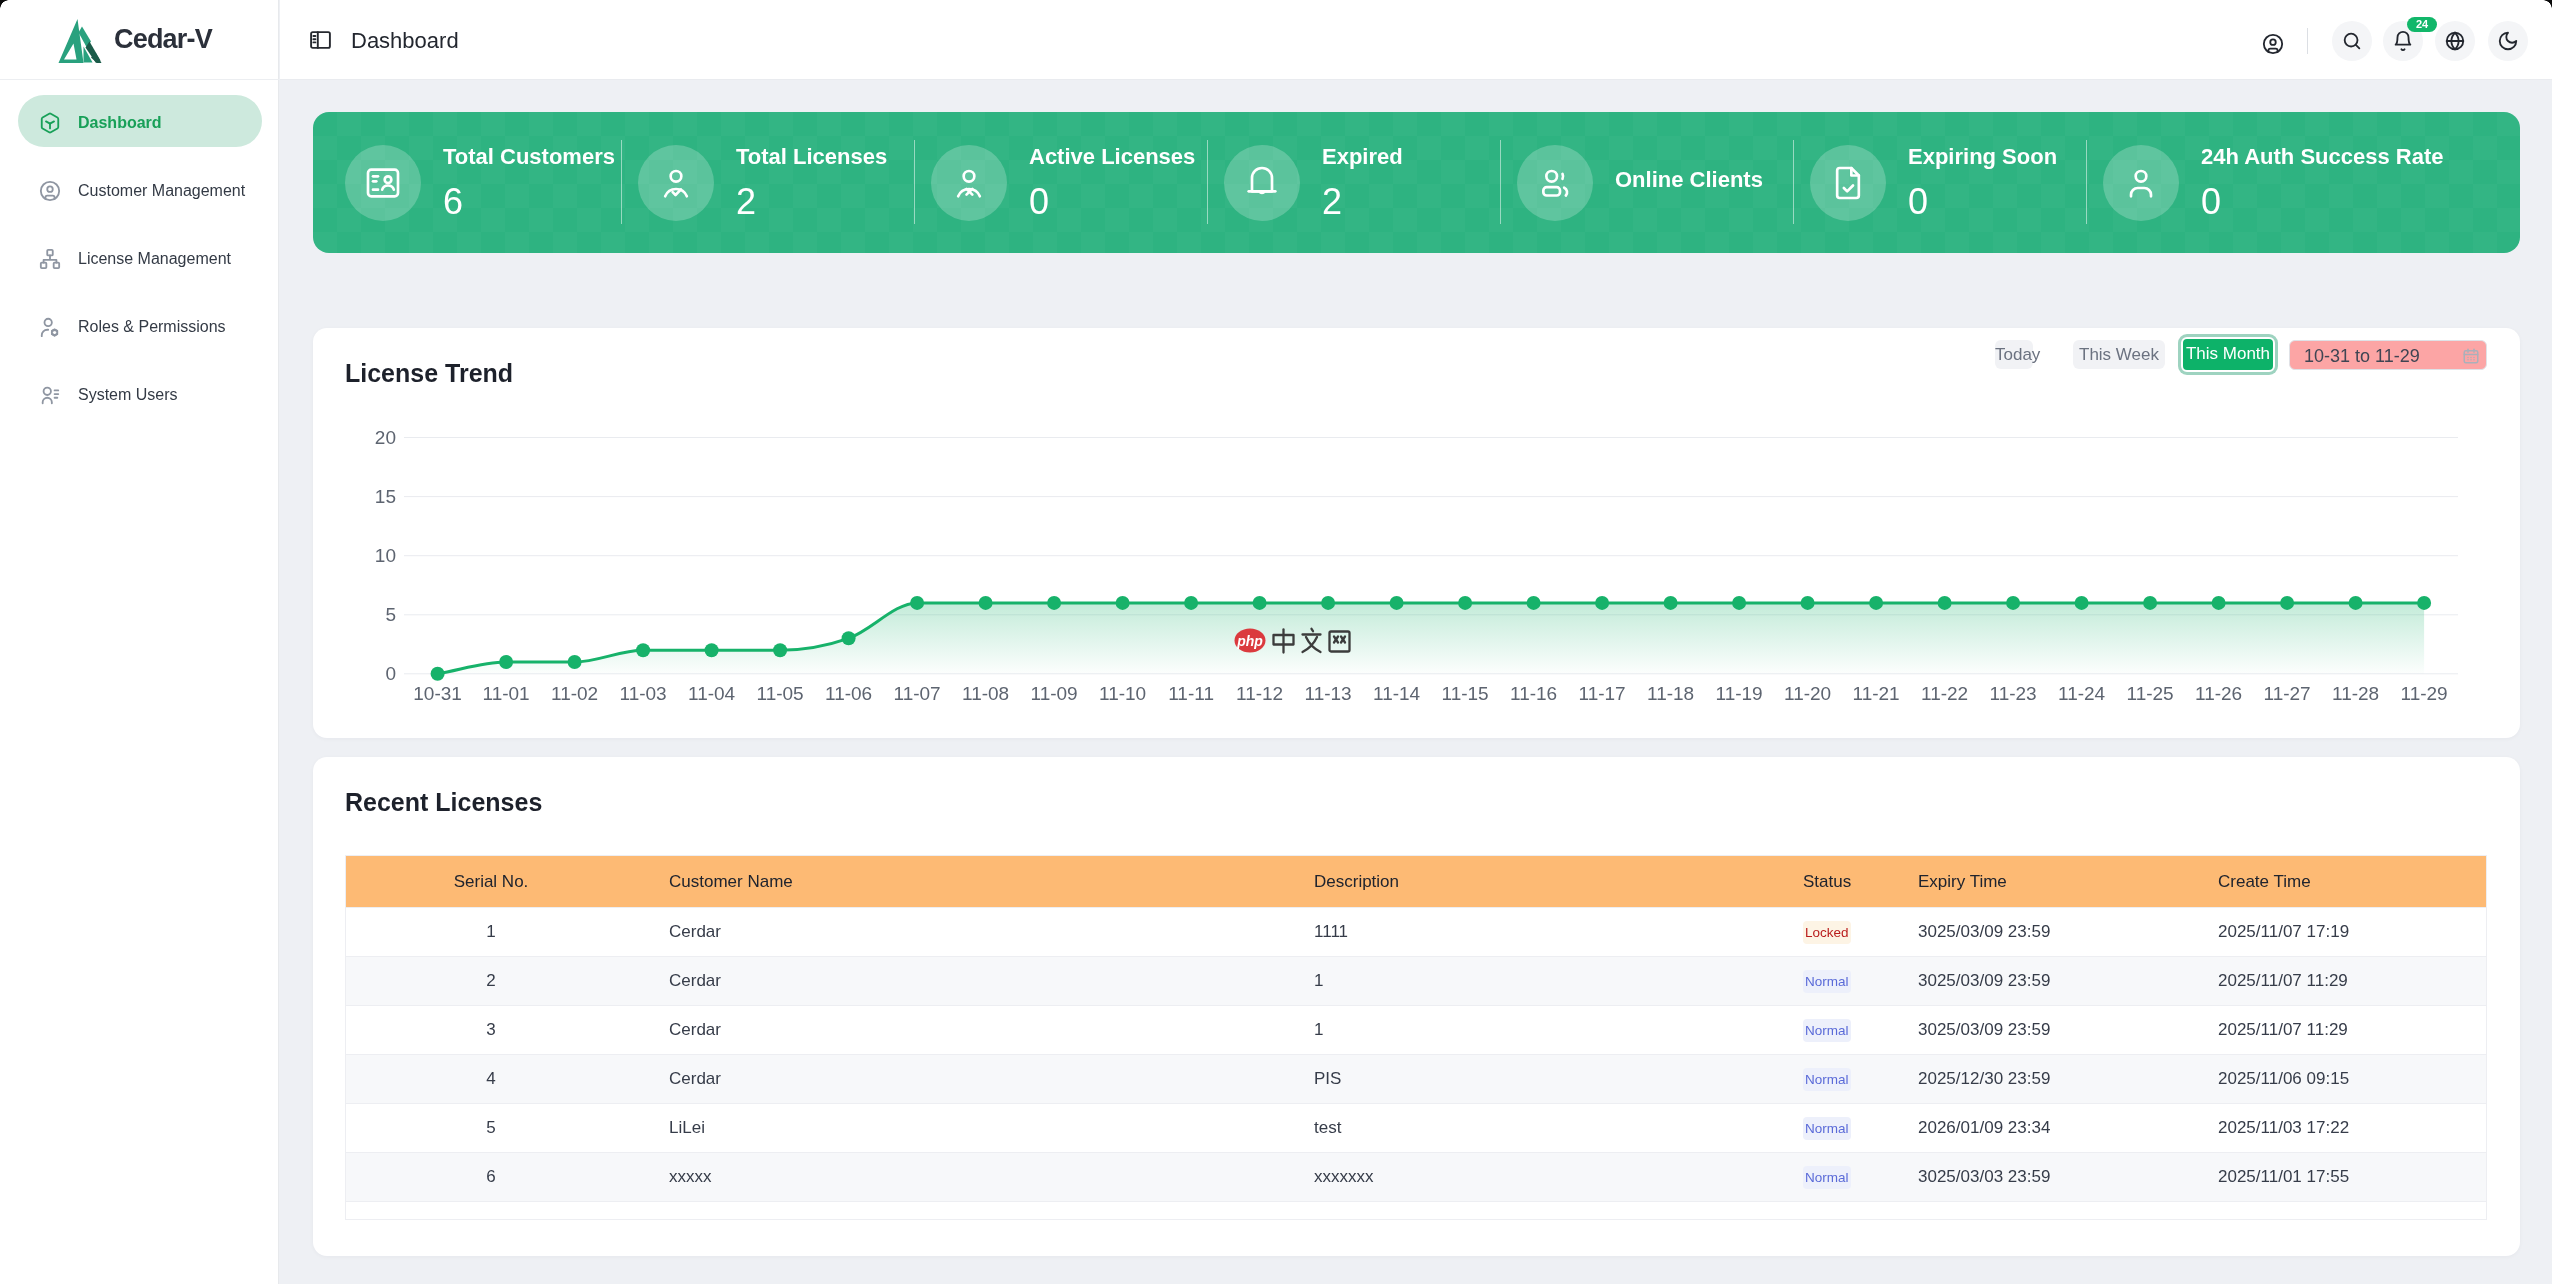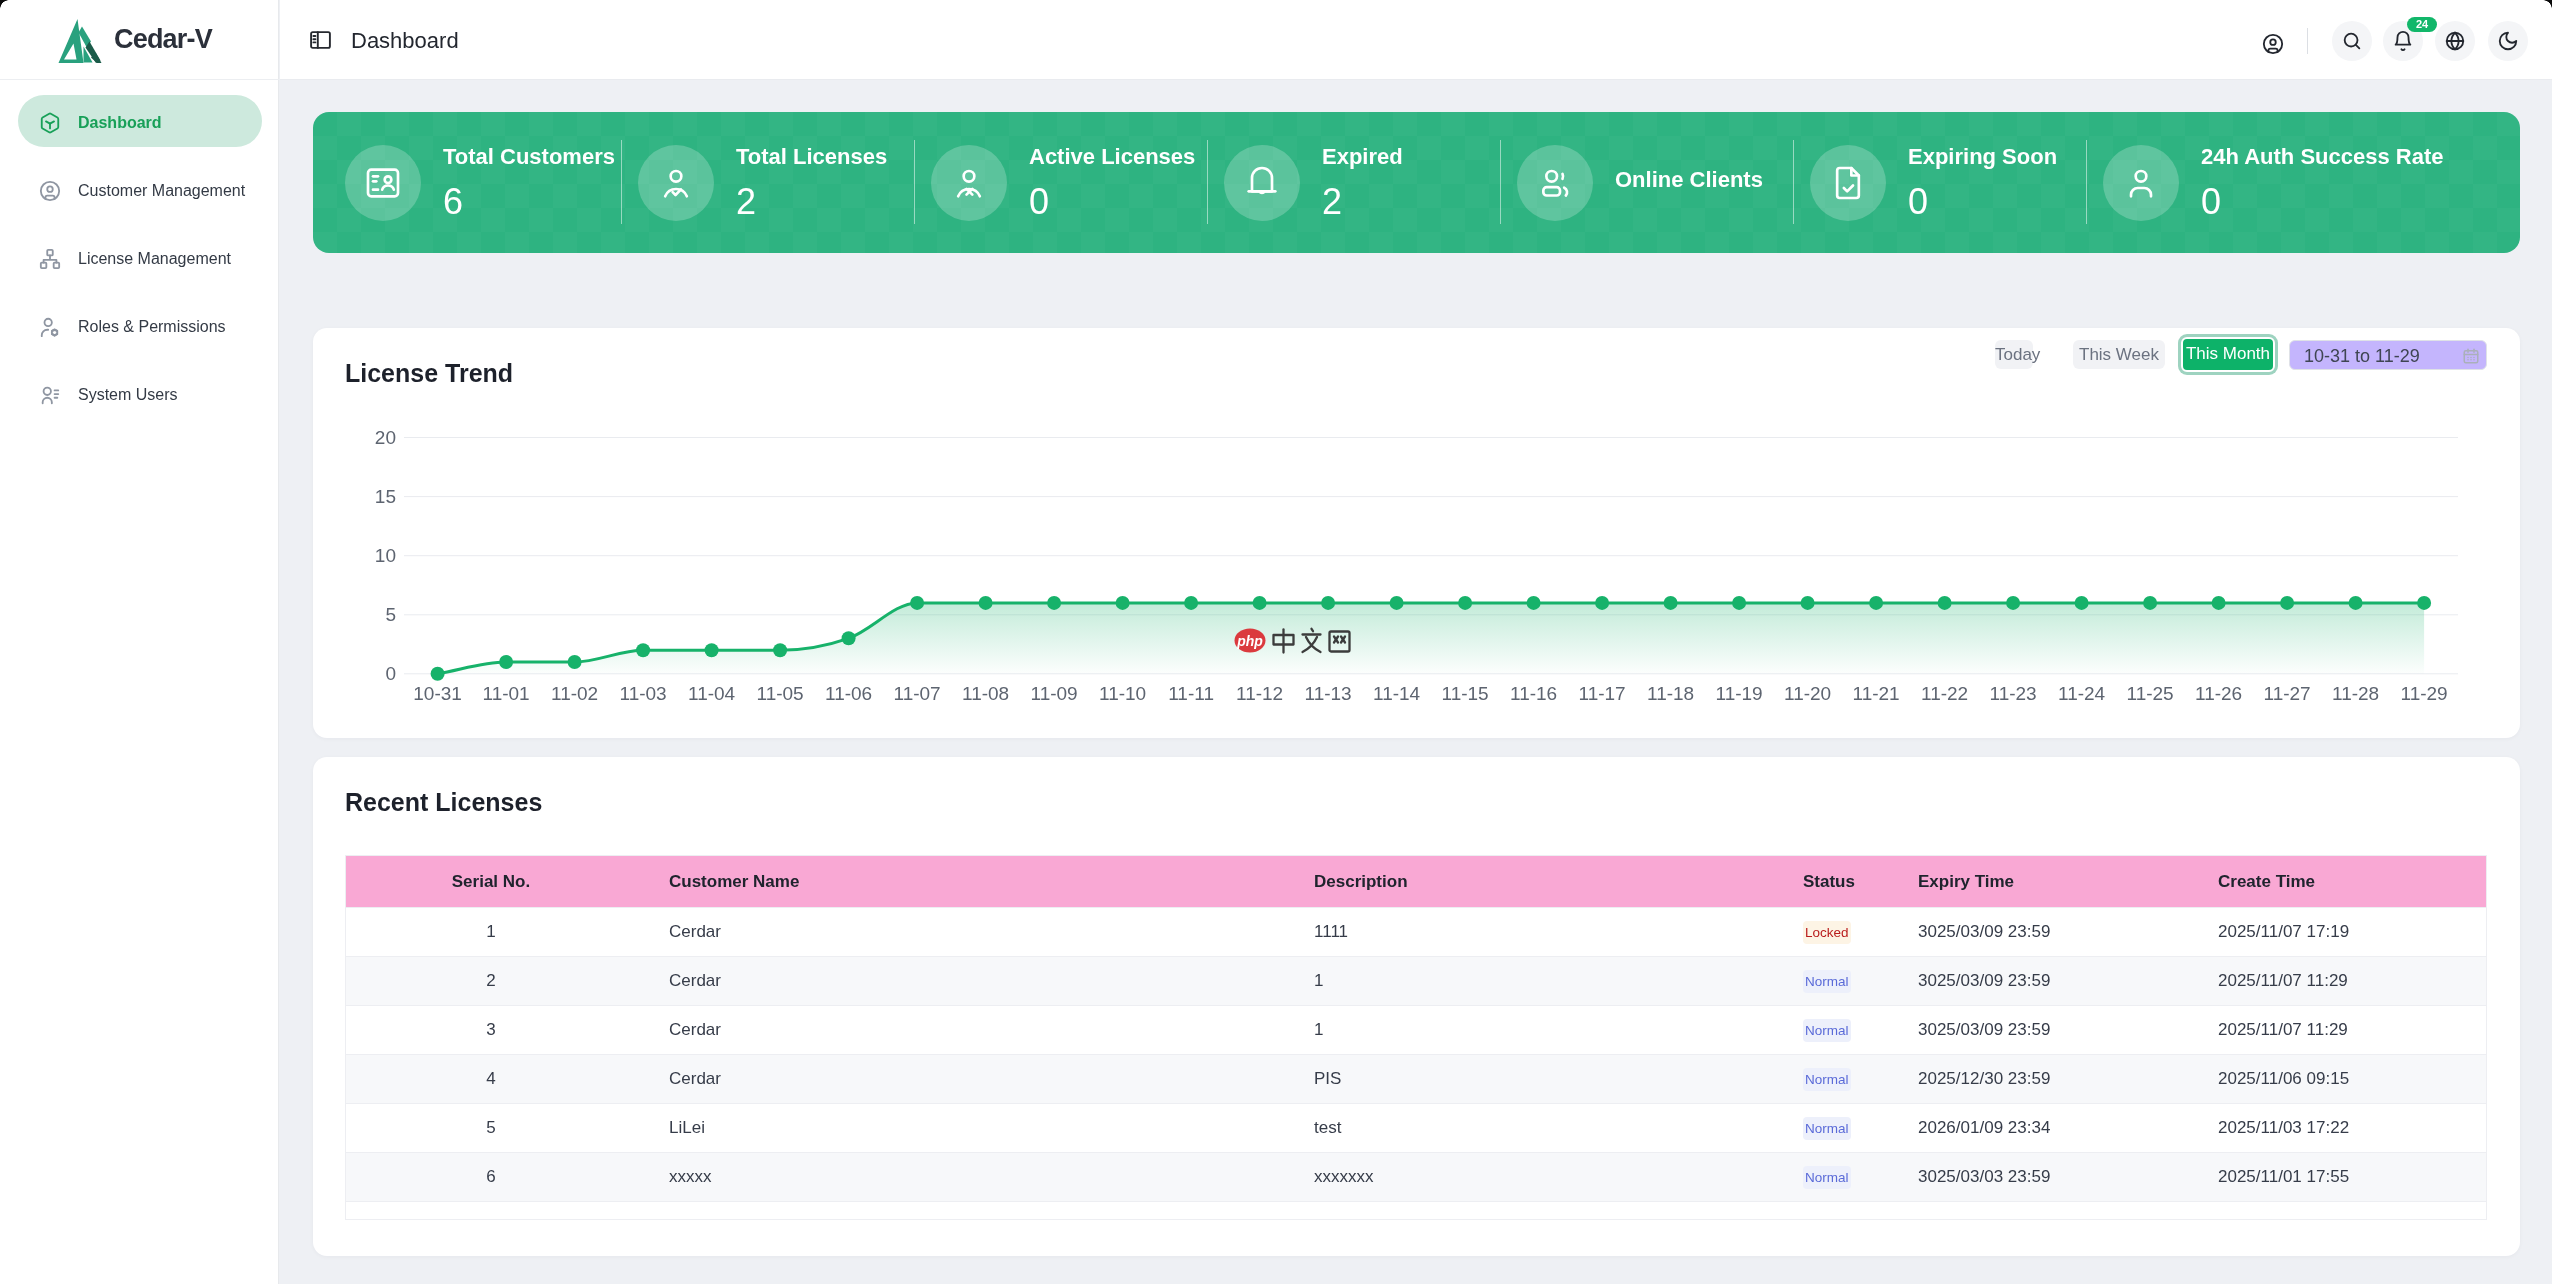--- a/index.html
+++ b/index.html
@@ -32,26 +32,26 @@
 
 .card { position:absolute; left:313px; width:2207px; background:#fff; border-radius:14px; box-shadow:0 1px 4px rgba(31,35,41,0.04); }
 #card-trend { top:328px; height:410px; }
 #card-table { top:757px; height:499px; }
 .card-title { position:absolute; left:32px; top:31px; font-size:25px; font-weight:600; color:#1d212b; }
 
 .tbtn { position:absolute; top:340px; height:29px; border-radius:6px; background:#f1f2f5; color:#6b7280; font-size:17px; text-align:center; line-height:29px; }
 #btn-today { left:1995px; width:38px; }
 #btn-week { left:2073px; width:92px; }
 #btn-month { left:2181px; top:337px; height:35px; width:94px; background:#0db269; color:#fff; border:2px solid #fff; line-height:30px; box-shadow:0 0 0 3px #9ed3c0; }
-#date-input { position:absolute; left:2289px; top:340px; width:198px; height:30px; border:1px solid #dfe2e7; border-radius:6px; background:#c4b5fd; }
+#date-input { position:absolute; left:2289px; top:340px; width:198px; height:30px; border:1px solid #dfe2e7; border-radius:6px; background:#fca5a5; }
 #date-input span { position:absolute; left:14px; top:5px; font-size:18px; color:#3f4553; }
 
 #rtable { position:absolute; left:345px; top:855px; width:2142px; height:365px; border:1px solid #edeef2; font-size:17px; color:#363c49; }
 .trow { position:absolute; left:0; width:100%; height:49px; border-bottom:1px solid #edeef2; }
-.trow.head { height:52px; background:#f9a8d4; font-weight:700; color:#20242e; font-size:17px; }
+.trow.head { height:52px; background:#fdba74; font-weight:400; color:#20242e; font-size:17px; }
 .trow.stripe { background:#f7f8fa; }
 .cell { position:absolute; top:0; height:100%; display:flex; align-items:center; }
 .c1 { left:0; width:290px; justify-content:center; }
 .c2 { left:323px; }
 .c3 { left:968px; }
 .c4 { left:1457px; }
 .c5 { left:1572px;text-align:right; }
 .c6 { left:1872px; }
 .chip { display:inline-block; padding:4px 2px; border-radius:4px; font-size:13.5px; min-width:43px; text-align:center; }
 .chip.locked { background:#fdf4e5; color:#b91c1c; }

